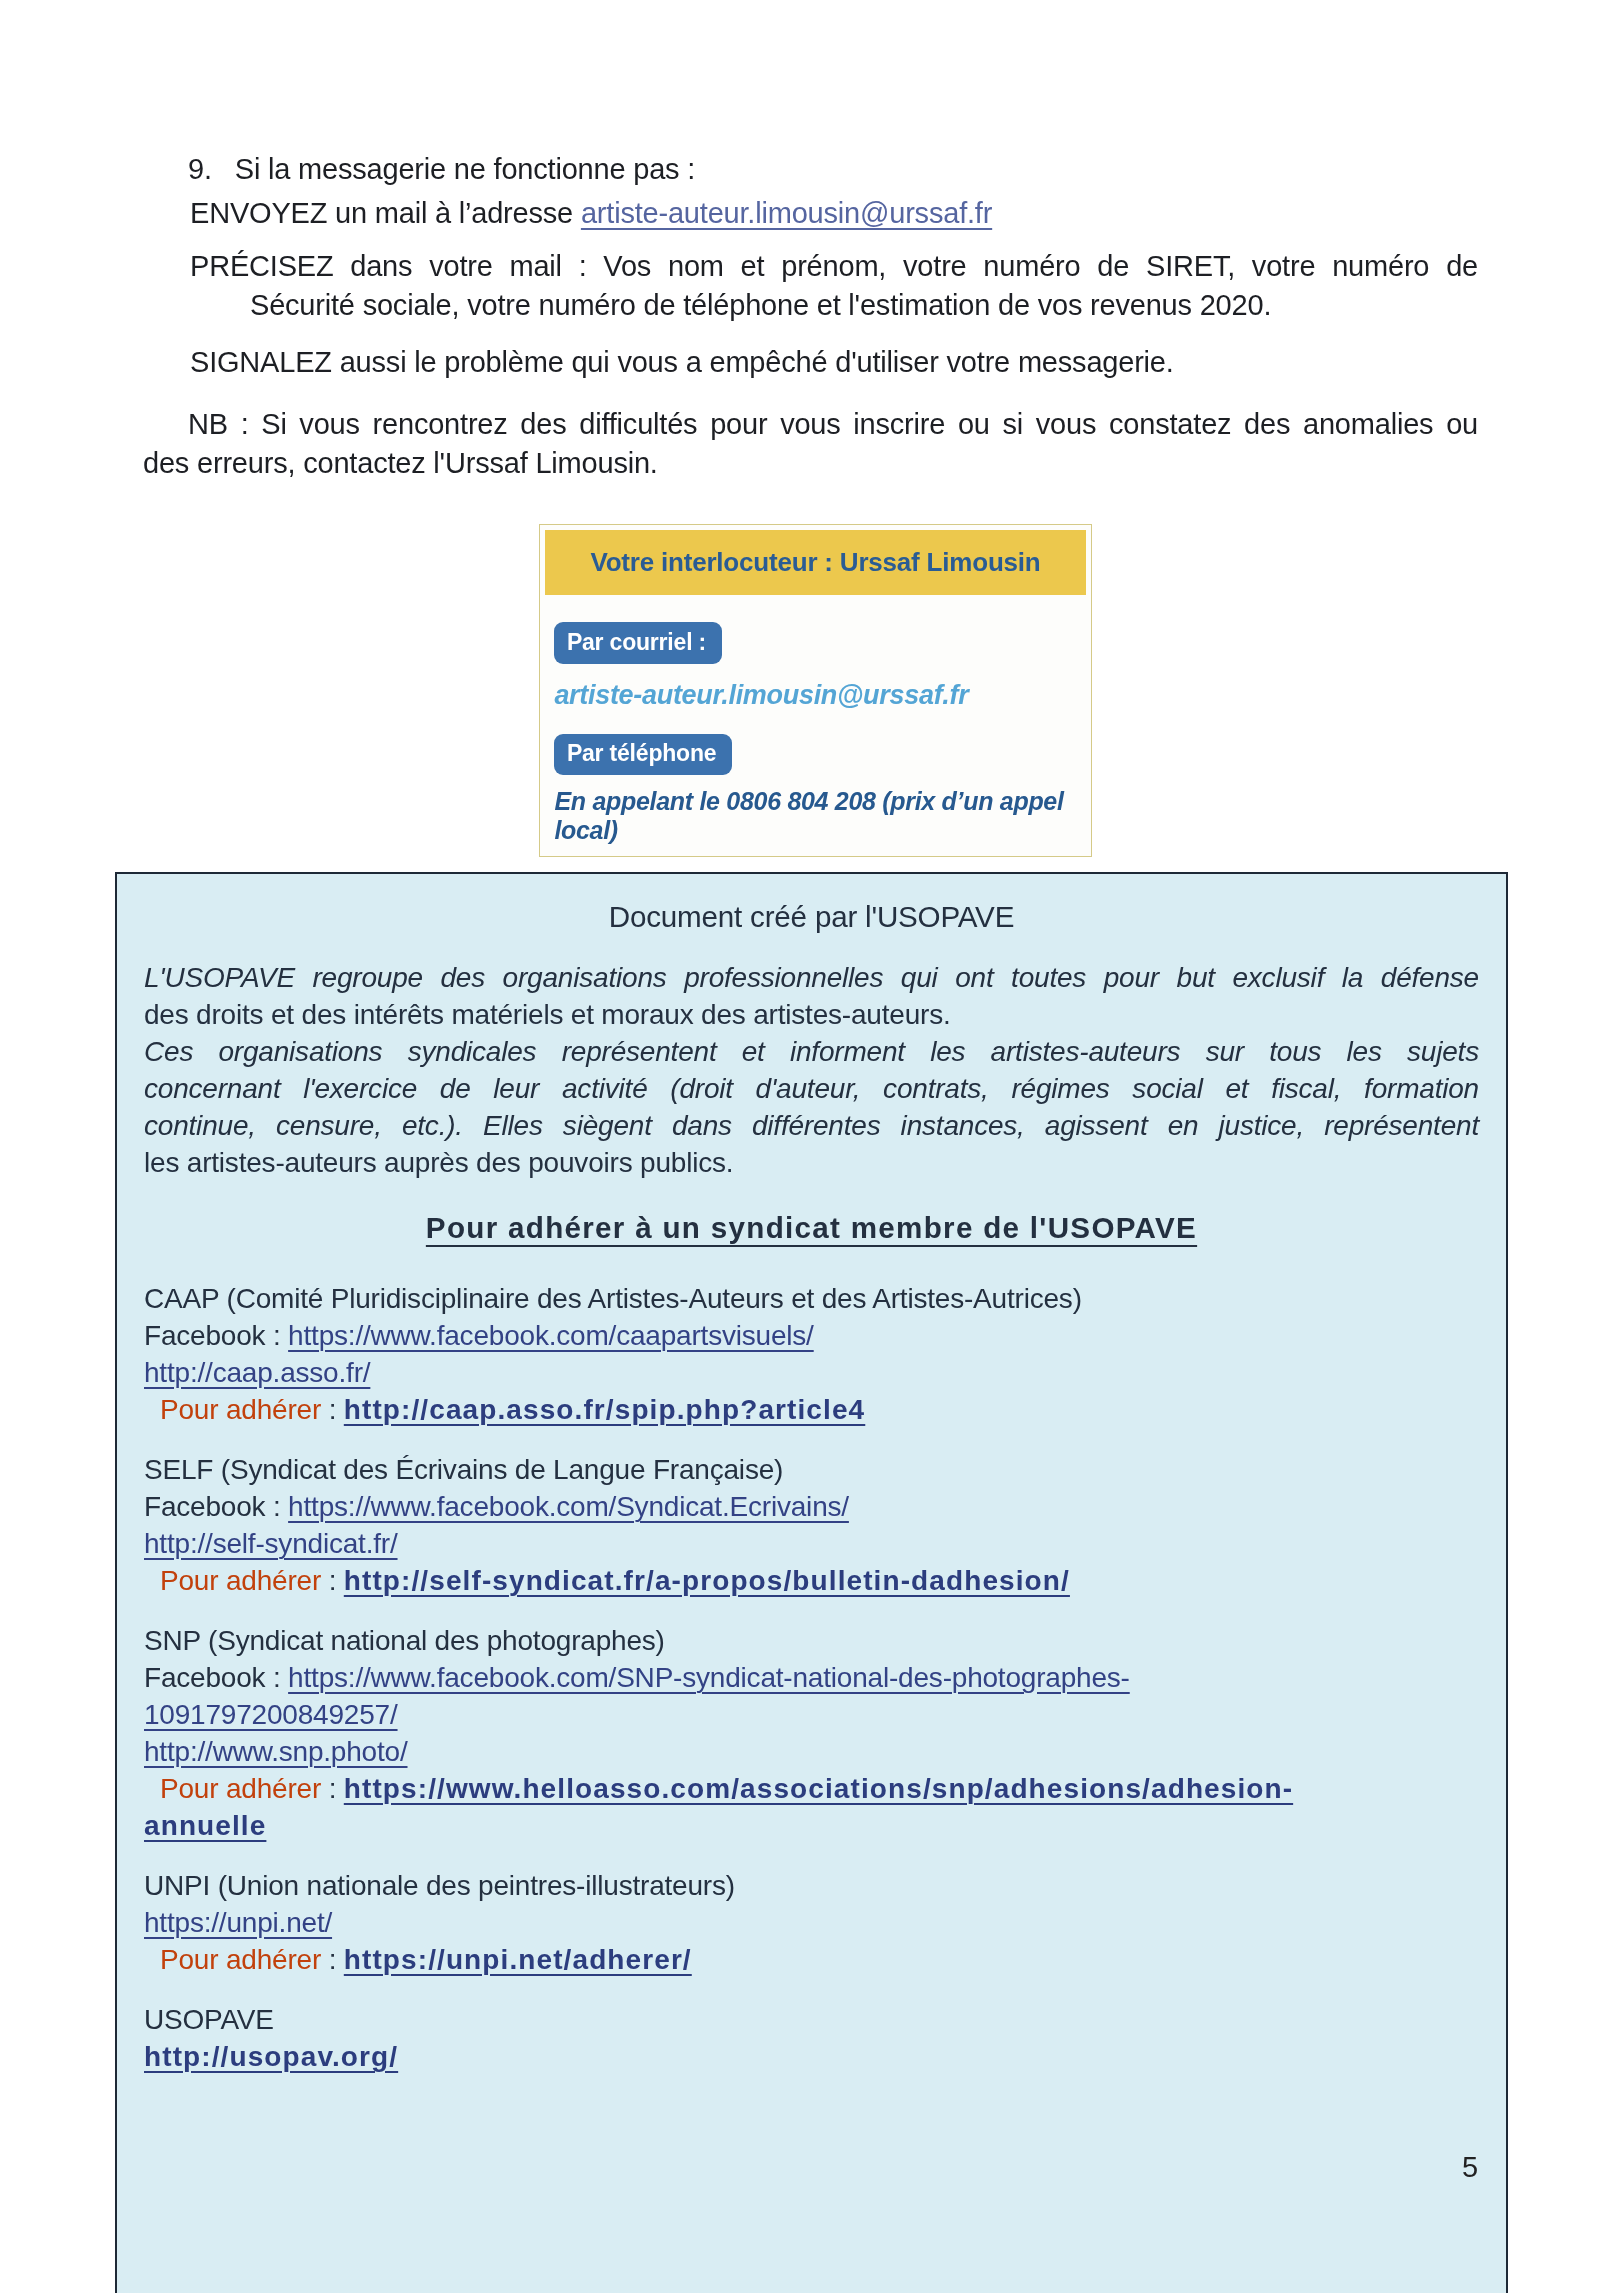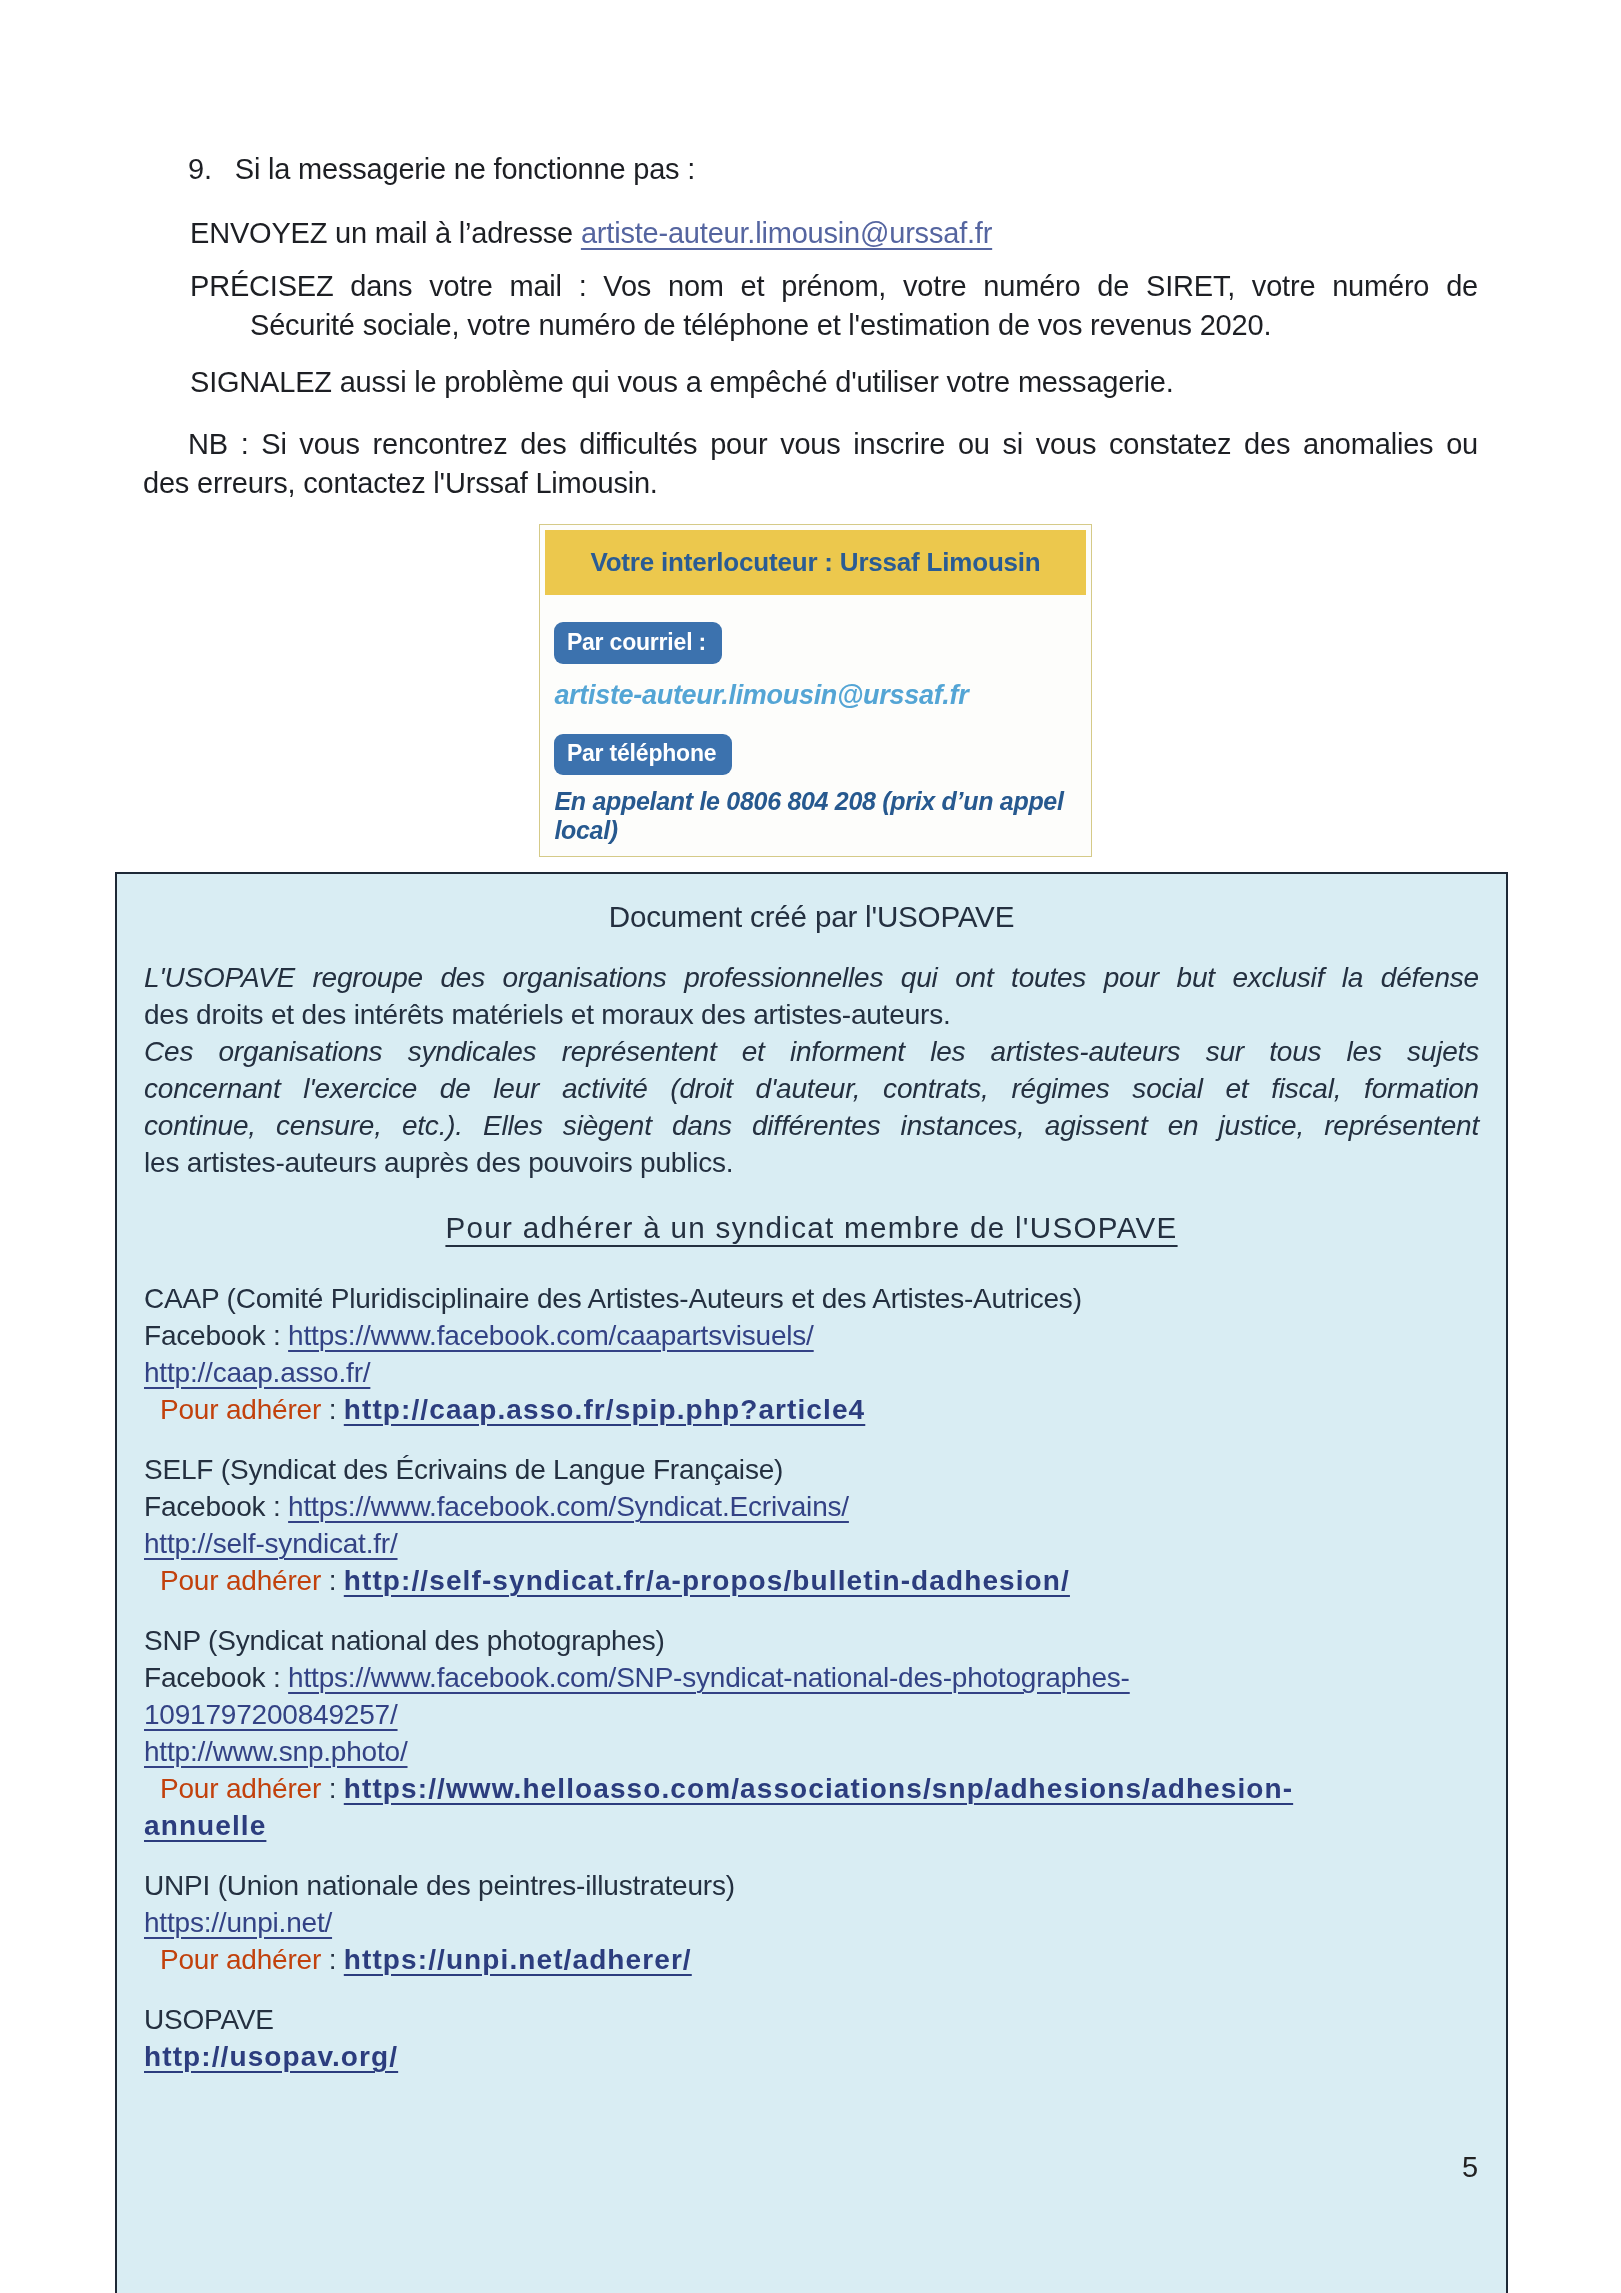--- a/index.html
+++ b/index.html
@@ -4,21 +4,21 @@
 <style>
   html,body{margin:0;padding:0;background:#ffffff;}
   body{width:1622px;height:2294px;position:relative;font-family:"Liberation Sans",sans-serif;-webkit-font-smoothing:antialiased;}
 
   
   .top-section{position:absolute;left:143px;top:150px;width:1335px;color:#1d1f24;}
   .t-line{font-size:29px;line-height:39px;letter-spacing:-0.2px;color:#1d1f24;}
   .ml50{margin-left:45px;}
   .ml53{margin-left:47px;}
   .item-num{display:inline-block;margin-right:23px;}
-  .mt14{margin-top:25px;}
+  .mt14{margin-top:5px;}
   .mt16{margin-top:14.3px;}
   .mt20{margin-top:18px;}
   .mt26{margin-top:23px;}
   .just{text-align:justify;text-align-last:justify;}
   .hang2{margin-left:107px;}
   .nb1{padding-left:45px;}
   a.toplink{color:#5565a0;text-decoration:underline;text-underline-offset:5.4px;text-decoration-thickness:1.8px;cursor:pointer;}
 
   
   .contact-card{position:absolute;left:539px;top:524px;width:553px;background:#fdfdfb;border:1.8px solid #d5ca88;box-sizing:border-box;padding:5.4px 5.4px 10.7px 5.4px;}
@@ -30,21 +30,21 @@
   .badge2{margin-top:23px;}
   .card-email{margin-top:16px;color:#54a5d5;font-weight:bold;font-style:italic;font-size:27px;letter-spacing:-0.3px;}
   .card-phone{margin-top:12.5px;color:#27598f;font-style:italic;font-weight:bold;font-size:25px;letter-spacing:-0.3px;}
 
   
   .usopave-box{position:absolute;left:115px;top:872px;width:1393px;height:1480px;box-sizing:border-box;background:#d9edf3;border:2.7px solid #1e2936;padding:14.3px 27px 0 27px;color:#243040;}
   .box-title{margin-top:9px;text-align:center;font-size:29.6px;line-height:39px;letter-spacing:-0.2px;}
   .box-paragraph{margin-top:23px;}
   .pline{font-size:28px;line-height:37px;letter-spacing:-0.2px;}
   .pline.just{text-align:justify;text-align-last:justify;font-style:italic;}
-  .box-heading{margin-top:27px;text-align:center;font-size:29.6px;line-height:40px;font-weight:normal;letter-spacing:1.3px;text-decoration:underline;text-underline-offset:7.2px;text-decoration-thickness:1.8px;}
+  .box-heading{margin-top:27px;text-align:center;font-size:29.6px;line-height:40px;font-weight:bold;letter-spacing:1.3px;text-decoration:underline;text-underline-offset:7.2px;text-decoration-thickness:1.8px;}
   .org-list{margin-top:32px;}
   .org{margin-bottom:23px;}
   .oline{font-size:28px;line-height:37px;letter-spacing:-0.2px;white-space:nowrap;}
   .oline .plain{color:#243040;}
   .oline a{cursor:pointer;}
   .oline a.link{color:#334285;text-decoration:underline;text-underline-offset:5.4px;text-decoration-thickness:1.8px;}
   .oline a.linkb{color:#2c3d7e;font-weight:bold;letter-spacing:1.1px;text-decoration:underline;text-underline-offset:5.4px;text-decoration-thickness:2.2px;}
   .oline .lbl{color:#c2410c;text-underline-offset:5.4px;text-decoration-thickness:1.8px;margin-left:16px;}
 
   

